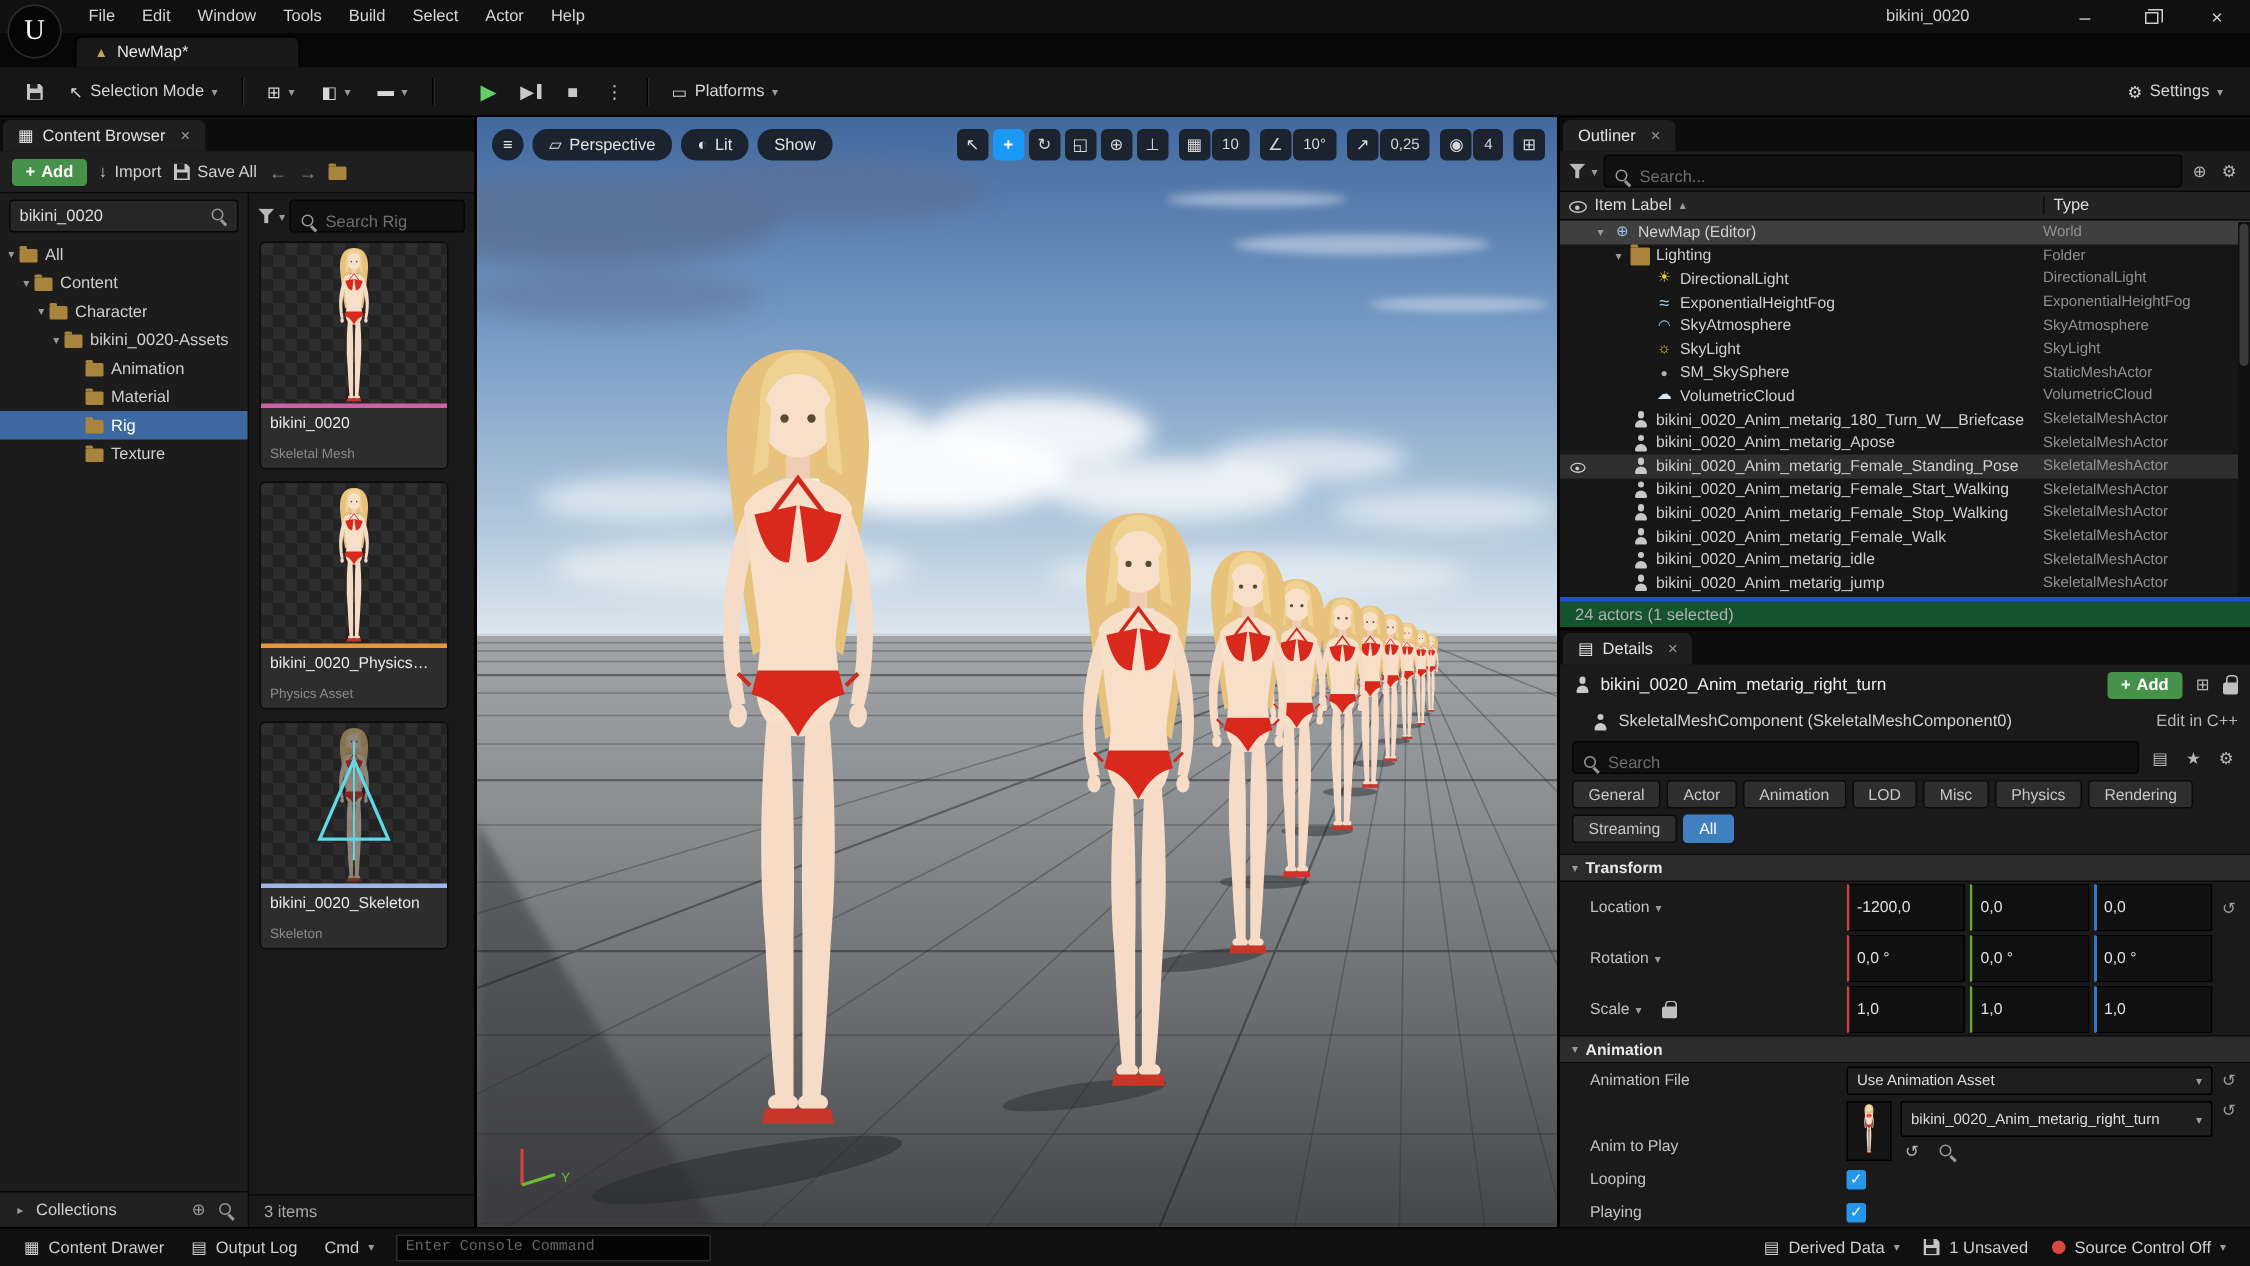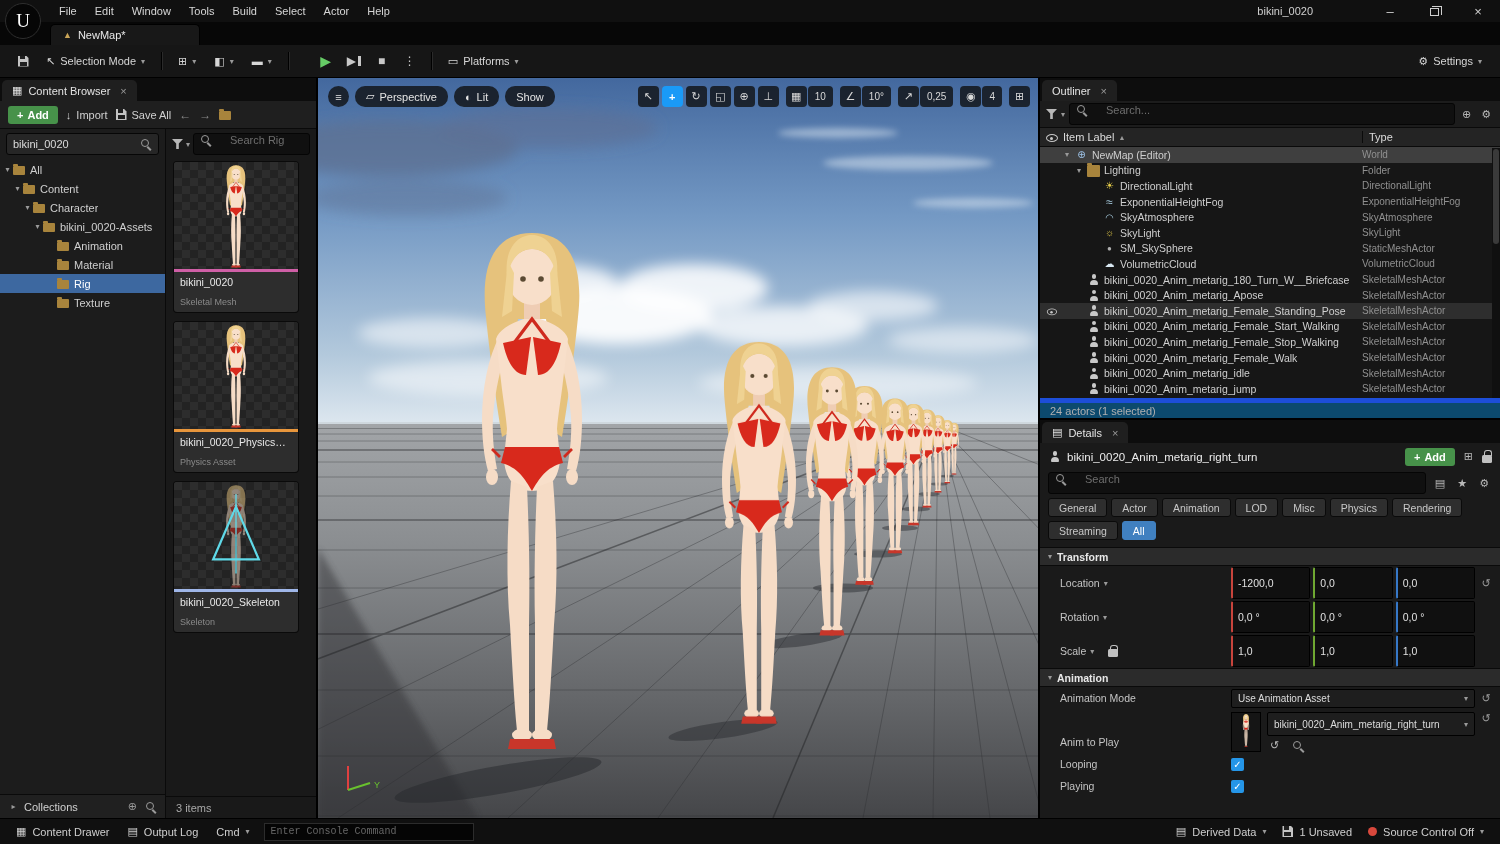--- a/index.html
+++ b/index.html
@@ -19,21 +19,21 @@
 .save-icon::before{content:"";position:absolute;left:2px;top:0;width:5px;height:3.5px;background:#1f1f1f}
 .save-icon::after{content:"";position:absolute;left:2px;bottom:1px;width:7px;height:4px;background:#1f1f1f}
 .lock-icon{width:10px;height:8px;background:#c0c0c0;border-radius:1.5px;position:relative;display:inline-block;flex:none;margin-top:4px}
 .lock-icon::before{content:"";position:absolute;top:-4.5px;left:1.5px;width:6px;height:5px;border:1.4px solid #c0c0c0;border-bottom:none;border-radius:3px 3px 0 0}
 .eye-icon{width:13px;height:12px;position:relative;display:inline-block;flex:none}
 .eye-icon::before{content:"";position:absolute;left:1px;top:3px;width:10px;height:6px;border:1px solid #c8c8c8;border-radius:50%}
 .eye-icon::after{content:"";position:absolute;left:5px;top:5.5px;width:3px;height:3px;background:#c8c8c8;border-radius:50%}
 .folder-icon{width:12px;height:9px;background:#a8843c;border-radius:1px;position:relative;flex:none;margin-top:2px;display:inline-block}
 .folder-icon::before{content:"";position:absolute;top:-2.5px;left:0;width:5px;height:2.5px;background:#a8843c;border-radius:1px 1px 0 0}
 .btn-green{background:#47924a;color:#fff;border-radius:3px;padding:3px 9px;display:inline-flex;gap:4px;align-items:center;font-weight:bold;flex:none}
-.searchbox{flex:1;height:22px;background:#101010;border:1px solid #050505;border-radius:3px;display:flex;align-items:flex-start;gap:18px;padding:0 6px;min-width:0}
+.searchbox{flex:1;height:22px;background:#101010;border:1px solid #050505;border-radius:3px;display:flex;align-items:flex-end;gap:5px;padding:0 6px;min-width:0}
 .searchbox input{flex:1;background:transparent;border:none;outline:none;color:#d8d8d8;font:inherit;min-width:0}
 .searchbox input::placeholder{color:#6e6e6e}
 .ic{width:13px;height:12px;flex:none;display:inline-flex;align-items:center;justify-content:center;font-size:10px;position:relative}
 .world-icon::before{content:"⊕";color:#9ec3e8}
 .sun-icon::before{content:"☀";color:#e8cf4a}
 .fog-icon::before{content:"≈";color:#a8cde0;font-size:12px}
 .atmosphere-icon::before{content:"◠";color:#a8cde0}
 .skylight-icon::before{content:"☼";color:#e8cf4a}
 .mesh-icon::before{content:"●";color:#b0b0b0;font-size:8px}
 .cloud-icon::before{content:"☁";color:#d8e8f2}
@@ -127,21 +127,21 @@
 .ol-rows{flex:1;overflow:hidden}
 .ol-row{height:15.6px;display:flex;align-items:center;padding-left:5px;white-space:nowrap;font-size:10.5px;color:#cfcfcf}
 .ol-row.sel{background:#3f3f3f}
 .ol-row.hover{background:#2e2e2e}
 .ol-row .eye-icon{margin-right:5px;opacity:0;transform:scale(.85)}
 .ol-row.has-eye .eye-icon{opacity:1}
 .ol-indent{flex:none;height:1px}
 .ol-exp{width:10px;flex:none;font-size:8px;color:#9a9a9a}
 .ol-label{flex:1;overflow:hidden;text-overflow:ellipsis;margin-left:4px}
 .ol-type{width:138px;flex:none;color:#909090;overflow:hidden;text-overflow:ellipsis;font-size:10px}
-.ol-footer{height:20px;flex:none;display:flex;align-items:center;padding:0 10px;background:#0c4a6e;border-top:5px solid #1d4ed8;color:#b0b0b0}
+.ol-footer{height:20px;flex:none;display:flex;align-items:center;padding:0 10px;background:#14532d;border-top:3px solid #1d4ed8;color:#b0b0b0}
 .ol-scroll{position:absolute;right:0;top:70px;bottom:20px;width:8px;background:#101010}
 .sthumb{width:6px;margin:1px;height:95px;background:#3a3a3a;border-radius:3px}
 
 
 .details{flex:1;background:#1a1a1a;display:flex;flex-direction:column;overflow:hidden;min-height:0}
 .dt-actor-row{height:27px;display:flex;align-items:center;gap:6px;padding:0 8px;flex:none}
 .dt-actor-name{color:#ececec;font-size:11.5px;flex:1;overflow:hidden;white-space:nowrap;text-overflow:ellipsis}
 .dt-instance-row{height:22px;background:#2d5c95;border:1px solid #4a85c8;display:flex;align-items:center;gap:6px;padding:0 8px;color:#fff;flex:none;margin:0 1px}
 .dt-component-row{height:22px;display:flex;align-items:center;gap:6px;padding:0 8px 0 20px;flex:none;color:#d0d0d0}
 .comp-label{overflow:hidden;white-space:nowrap;text-overflow:ellipsis}
@@ -780,20 +780,25 @@
             <span class="tab-close">×</span>
           </div>
         </div>
         <div class="dt-actor-row">
           <span class="ic person-icon"></span>
           <span class="dt-actor-name">bikini_0020_Anim_metarig_right_turn</span>
           <span class="btn-green">+ <span>Add</span></span>
           <span class="sm-btn">⊞</span>
           <span class="lock-icon"></span>
         </div>
+        <div class="dt-component-row">
+          <span class="ic person-icon"></span>
+          <span class="comp-label">SkeletalMeshComponent (SkeletalMeshComponent0)</span>
+          <span class="editcpp">Edit in C++</span>
+        </div>
         <div class="dt-search-row">
           <div class="searchbox">
             <span class="search-icon"></span>
             <input placeholder="Search" style="">
           </div>
           <span class="sm-btn">▤</span>
           <span class="sm-btn">★</span>
           <span class="sm-btn">⚙</span>
         </div>
         <div class="chips">
@@ -843,21 +848,21 @@
           <span class="vbox y">1,0</span>
           <span class="vbox z">1,0</span>
           <span class="reset hidden">↺</span>
         </div>
 
         <div class="sect">
           <span class="caret">▾</span>
           <span>Animation</span>
         </div>
         <div class="prow">
-          <span class="plabel">Animation Mode</span>
+          <span class="plabel">Animation File</span>
           <span class="combo grow">
             <span class="ellip">Use Animation Asset</span>
             <span class="caret">▾</span>
           </span>
           <span class="reset">↺</span>
         </div>
         <div class="prow tall">
           <span class="plabel" style="margin-top:24px">Anim to Play</span>
           <div class="anim-asset">
             <div class="anim-thumb">

